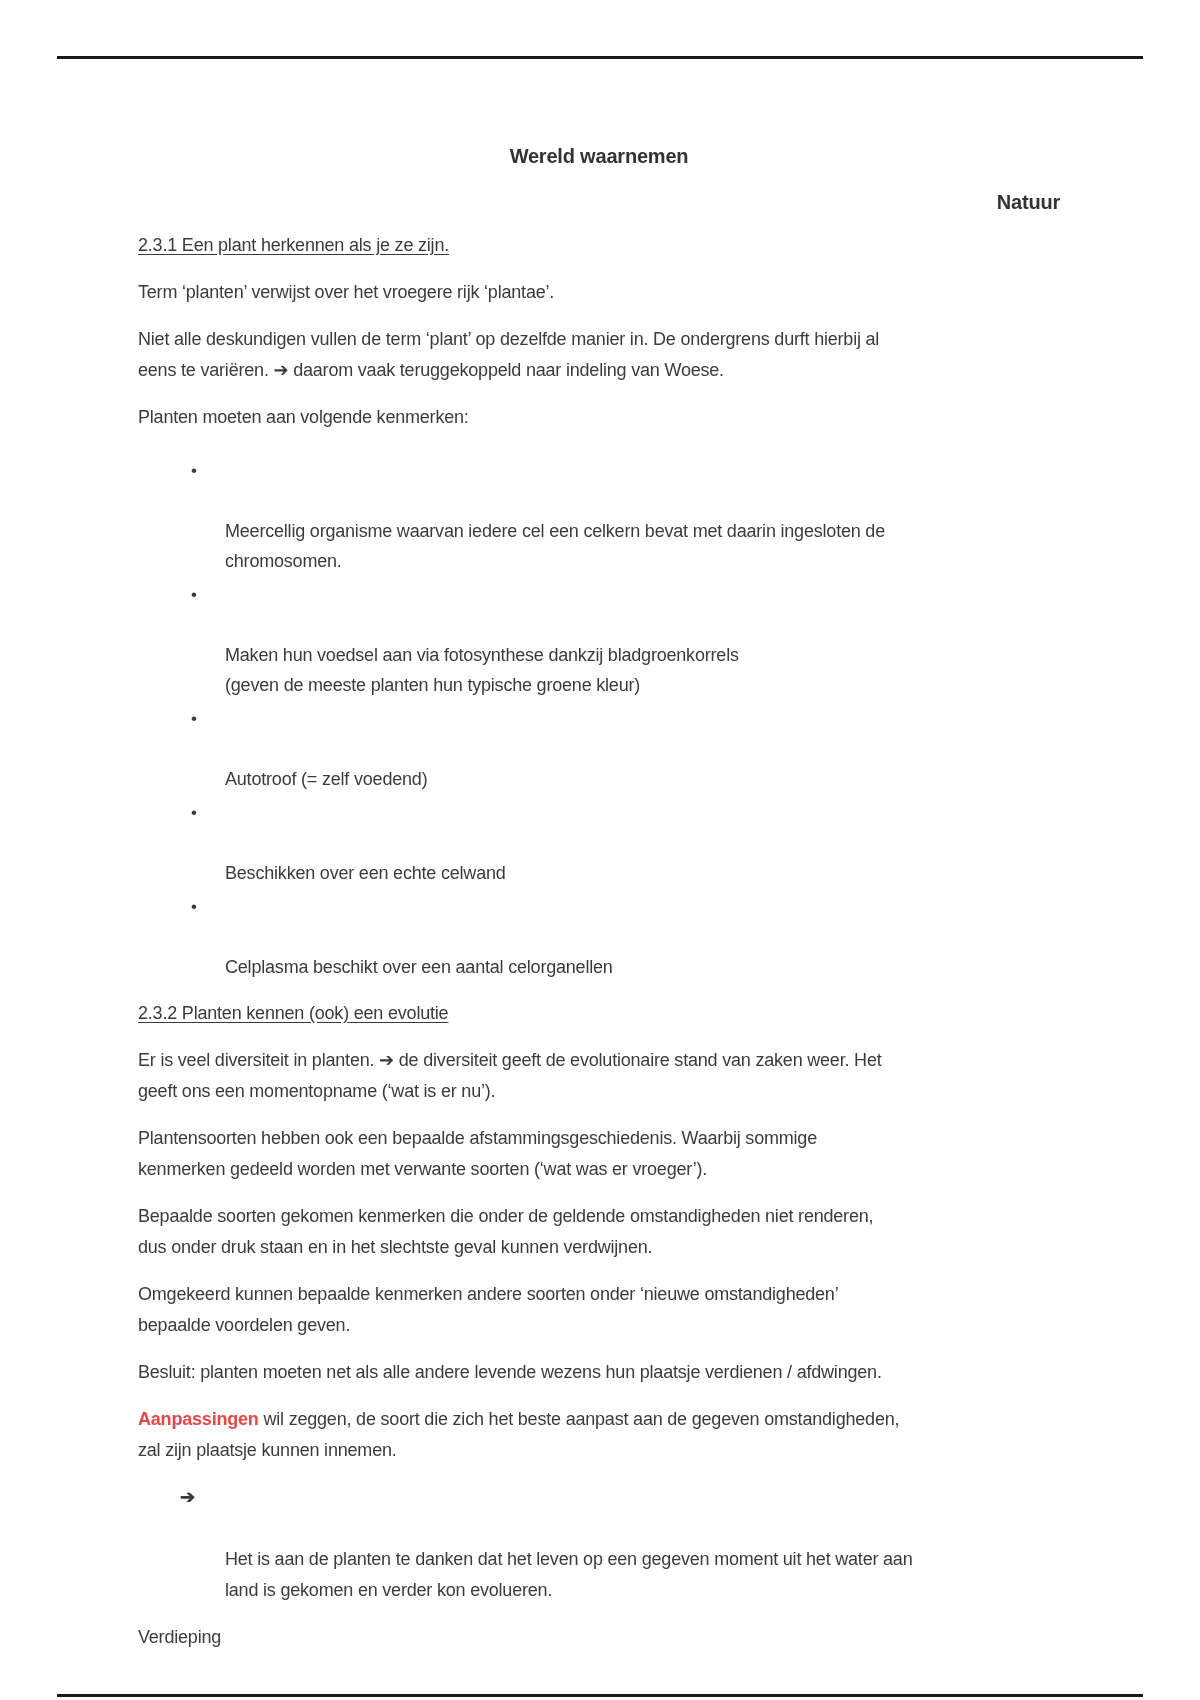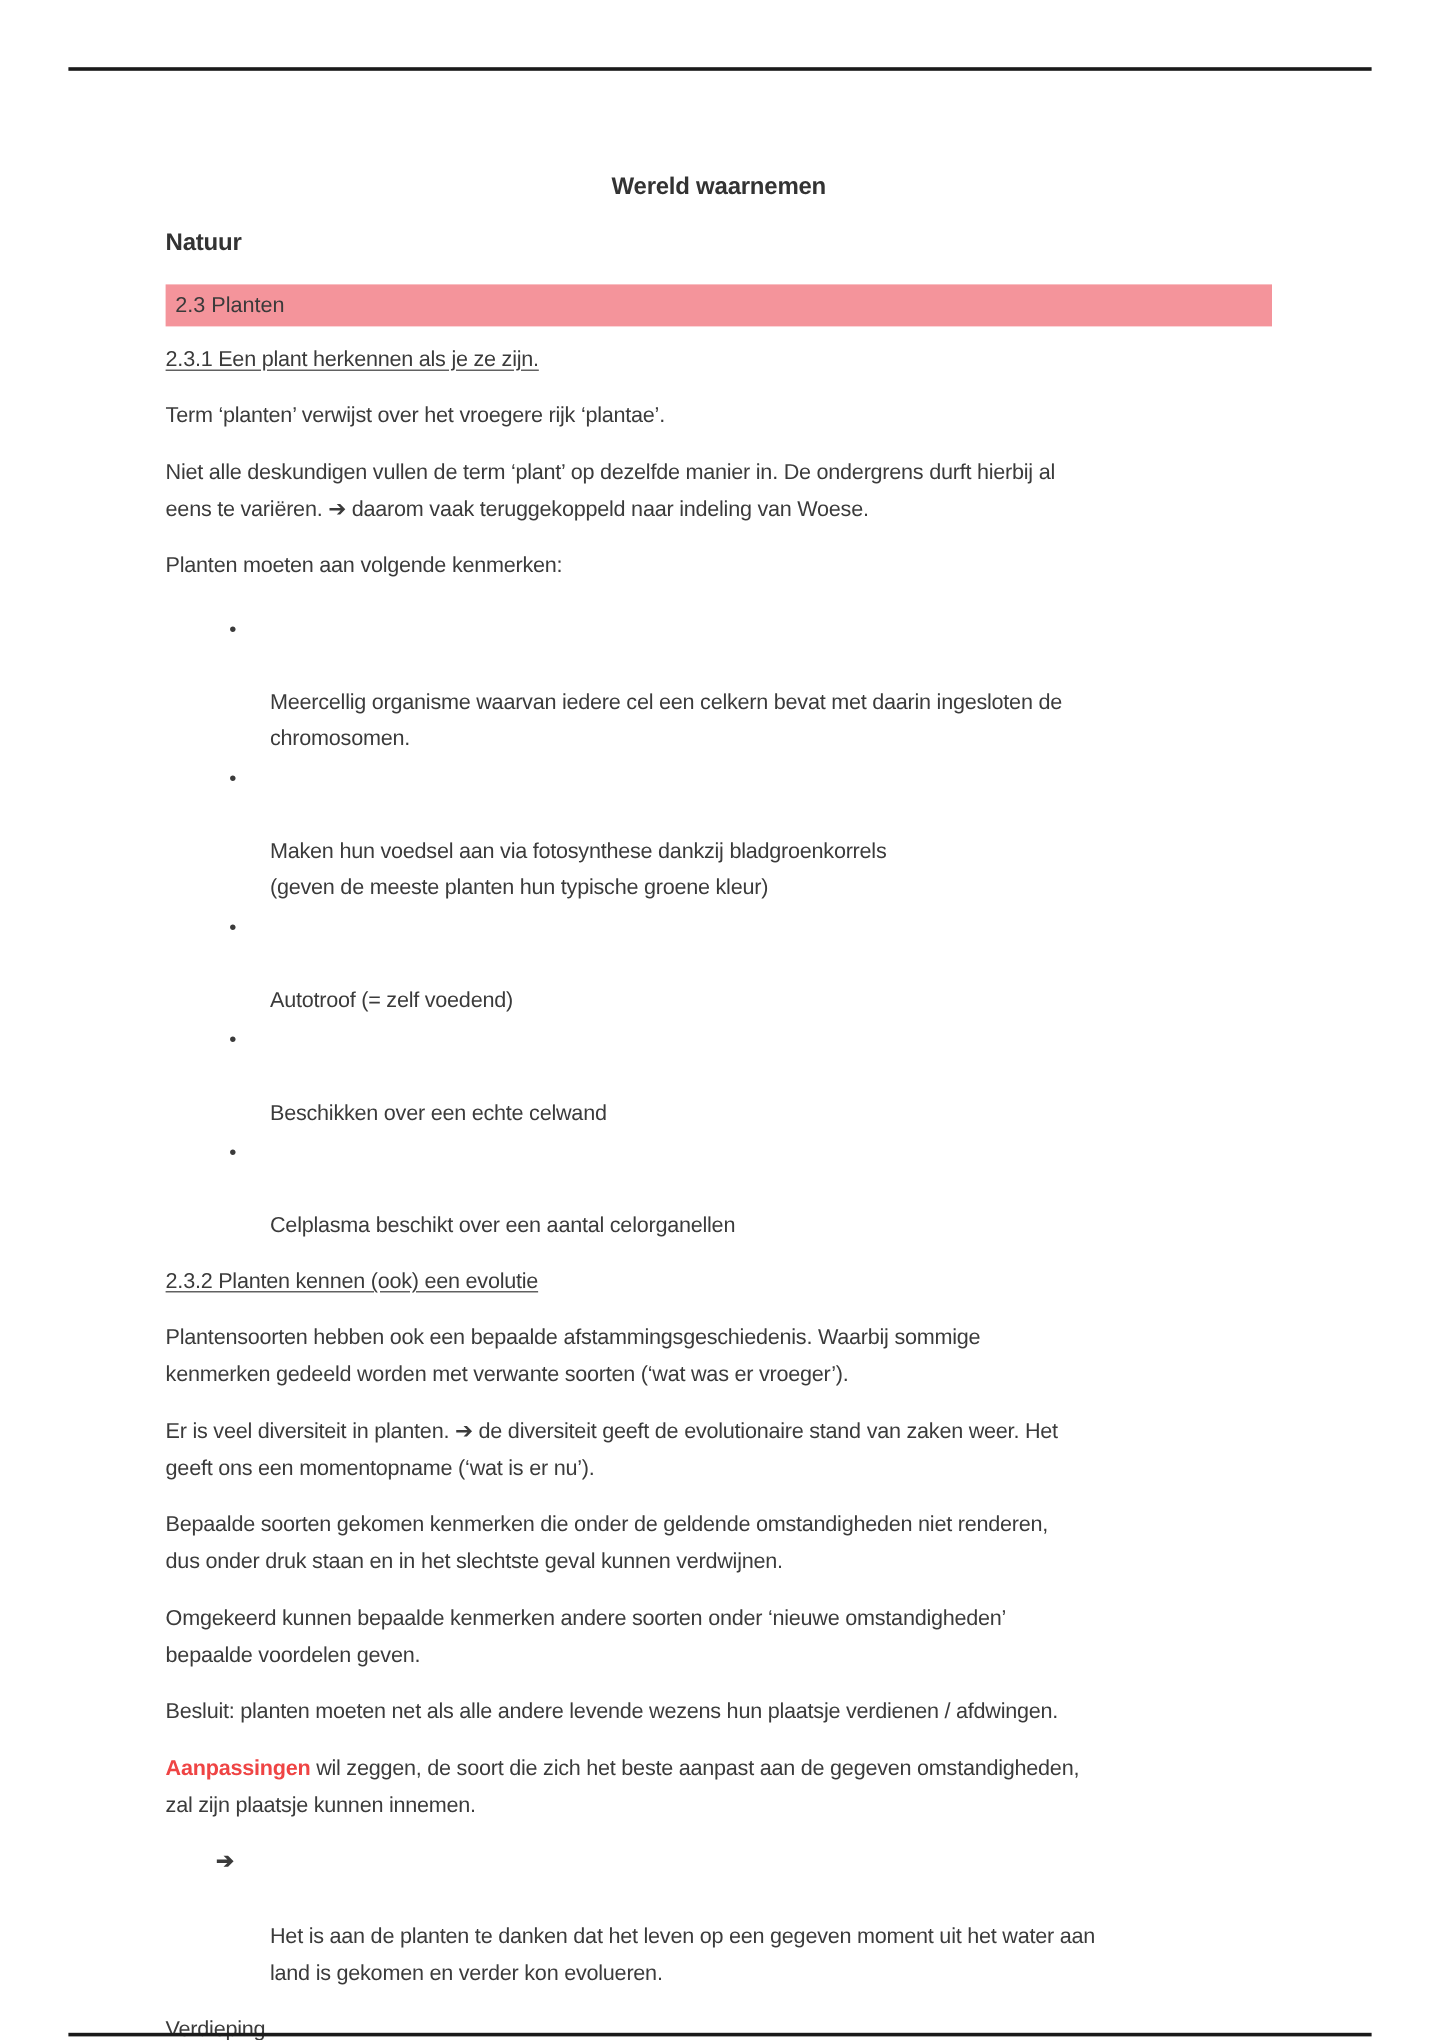--- a/index.html
+++ b/index.html
@@ -32,21 +32,21 @@
     margin-top: 141px;
     text-align: center;
     font-size: 20px;
     line-height: 31px;
     font-weight: 700;
     color: #333333;
     letter-spacing: -0.2px;
   }
   .doc-subtitle {
     margin-top: 15px;
-    text-align: left;
+    text-align: right;
     font-size: 20px;
     line-height: 31px;
     font-weight: 700;
     color: #333333;
     letter-spacing: -0.2px;
   }
   .section-bar {
     margin-top: 19px;
     height: 35px;
     background: #f4949b;
@@ -118,23 +118,20 @@
 <div class="page">
 
   <div class="rule rule-top"></div>
 
   <div class="content">
 
     <div class="doc-title">Wereld waarnemen</div>
 
     <div class="doc-subtitle">Natuur</div>
 
-    <div class="section-bar">
-      <span>2.3 Planten</span>
-    </div>
 
     <div class="subheading">2.3.1 Een plant herkennen als je ze zijn.</div>
 
     <p class="body">Term ‘planten’ verwijst over het vroegere rijk ‘plantae’.</p>
 
     <p class="body">Niet alle deskundigen vullen de term ‘plant’ op dezelfde manier in. De ondergrens durft hierbij al
 eens te variëren. ➔ daarom vaak teruggekoppeld naar indeling van Woese.</p>
 
     <p class="body">Planten moeten aan volgende kenmerken:</p>
 
@@ -158,25 +155,25 @@
         <span>Beschikken over een echte celwand</span>
       </li>
       <li>
         <span class="dot">•</span>
         <span>Celplasma beschikt over een aantal celorganellen</span>
       </li>
     </ul>
 
     <div class="subheading second">2.3.2 Planten kennen (ook) een evolutie</div>
 
+    <p class="body">Er is veel diversiteit in planten. ➔ de diversiteit geeft de evolutionaire stand van zaken weer. Het
+geeft ons een momentopname (‘wat is er nu’).</p>
+
     <p class="body">Plantensoorten hebben ook een bepaalde afstammingsgeschiedenis. Waarbij sommige
 kenmerken gedeeld worden met verwante soorten (‘wat was er vroeger’).</p>
-
-    <p class="body">Er is veel diversiteit in planten. ➔ de diversiteit geeft de evolutionaire stand van zaken weer. Het
-geeft ons een momentopname (‘wat is er nu’).</p>
 
     <p class="body">Bepaalde soorten gekomen kenmerken die onder de geldende omstandigheden niet renderen,
 dus onder druk staan en in het slechtste geval kunnen verdwijnen.</p>
 
     <p class="body">Omgekeerd kunnen bepaalde kenmerken andere soorten onder ‘nieuwe omstandigheden’
 bepaalde voordelen geven.</p>
 
     <p class="body">Besluit: planten moeten net als alle andere levende wezens hun plaatsje verdienen / afdwingen.</p>
 
     <p class="body"><strong class="inline-bold">Aanpassingen</strong><span> wil zeggen, de soort die zich het beste aanpast aan de gegeven omstandigheden,

